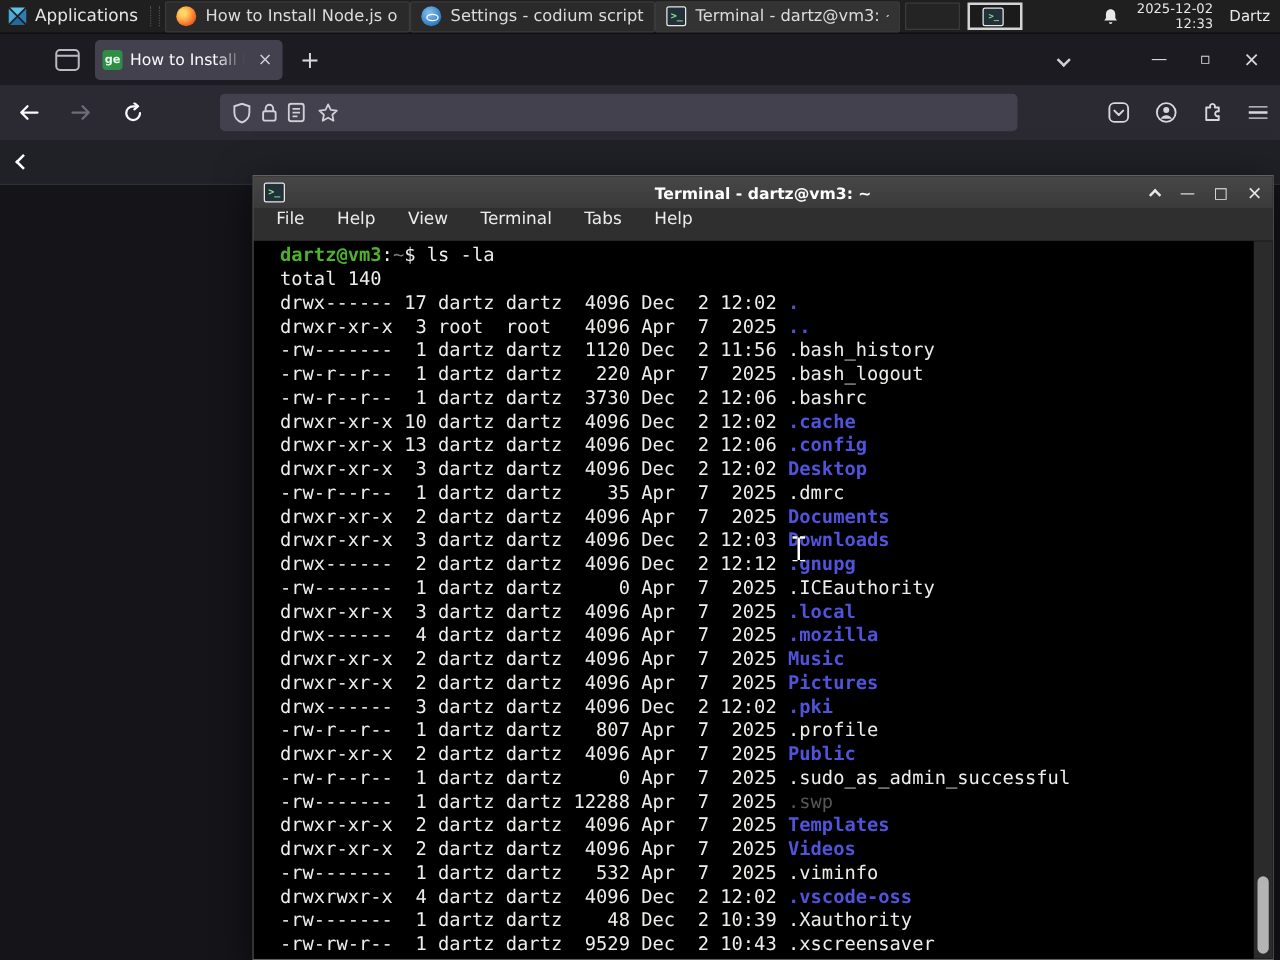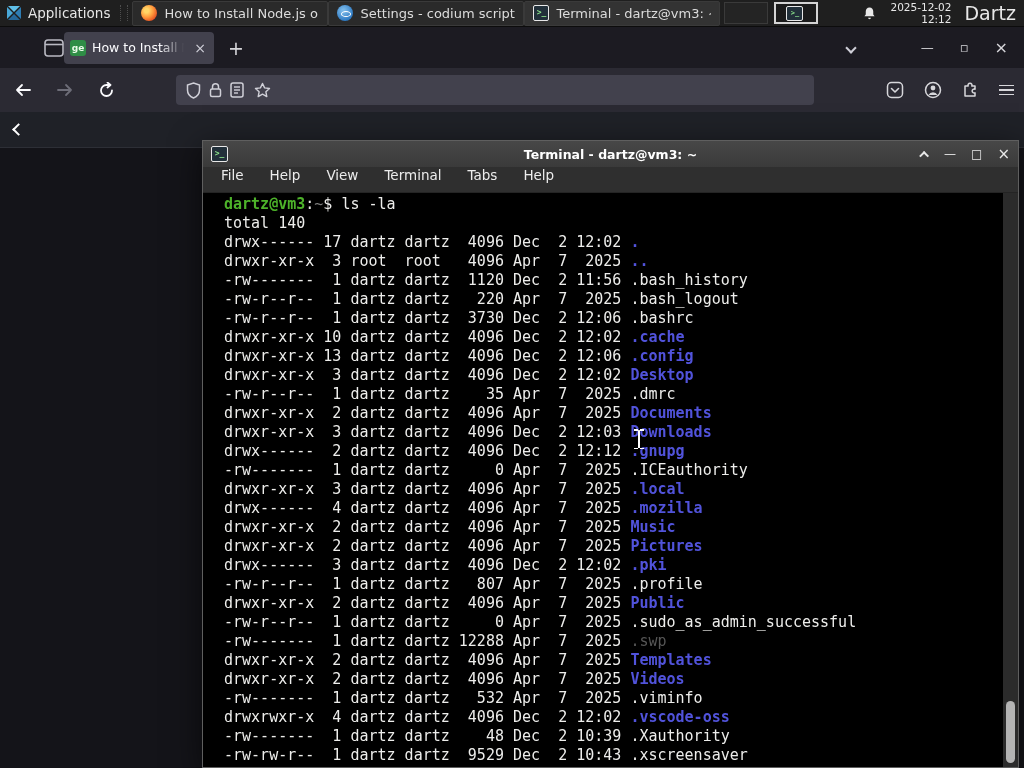--- a/index.html
+++ b/index.html
@@ -22,27 +22,27 @@
   .ticon.vscodium { background:radial-gradient(circle at 40% 35%, #7ab8e8 10%, #2f7bc3 70%); }
   .ticon.vscodium:after { content:""; position:absolute; left:4px; top:6px; width:8px; height:4px; border:1.5px solid #fff; border-radius:50%; }
   .ticon.terminal, .mini-term { border-radius:2px; background:#22303a; border:1px solid #e8e8e8;
           color:#8be28b; font:bold 8px/13px "DejaVu Sans Mono", monospace; text-align:center; }
   #pager { display:flex; gap:6px; margin-left:4px; align-items:center; }
   .pager-cell { width:44px; height:22px; background:#242424; border:1px solid #3a3a3a; position:relative; }
   .pager-cell.active { border:2px solid #d4d4d4; background:#1b1b1b; }
   .pager-cell .mini-term { position:absolute; left:10px; top:2px; width:17px; height:15px; font-size:7px; line-height:12px; }
   #panel-right { margin-left:auto; display:flex; align-items:center; gap:13px; padding-right:8px; }
   #clock { text-align:right; color:#e8e8e8; font-size:10.5px; line-height:12px; }
-  #panel-user { color:#e8e8e8; font-size:19px; }
+  #panel-user { color:#e8e8e8; font-size:12px; }
 
   
   #browser { position:absolute; left:0; top:27px; width:1024px; height:741px; background:#131318; }
   #tabbar { position:absolute; left:0; top:0; width:1024px; height:41px; background:#1c1b22; display:flex; align-items:center; }
   .ffview { margin-left:44px; }
-  .tab { width:150px; height:32px; background:#42414d; border-radius:4px;
+  .tab { margin-left:12px; width:150px; height:32px; background:#42414d; border-radius:4px;
          display:flex; align-items:center; gap:6px; padding:0 6px; color:#fbfbfe; font-size:12.5px; }
   .favicon { width:16px; height:16px; border-radius:3px; background:#2f8d46; color:#eafbe9;
              font:bold 9px/16px "DejaVu Sans", sans-serif; text-align:center; flex:0 0 16px; }
   .tab-title { flex:1; white-space:nowrap; overflow:hidden;
                -webkit-mask-image:linear-gradient(90deg,#000 72%,transparent 98%);
                mask-image:linear-gradient(90deg,#000 72%,transparent 98%); }
   .tab-close { color:#cfcfd8; font-size:14px; padding:0 2px; }
   .newtab { color:#d7d7db; font-size:19px; margin-left:14px; }
   #tab-win-controls { margin-left:auto; display:flex; align-items:center; gap:26px; padding-right:16px; color:#d7d7db; }
   .wc { font-size:13px; }
@@ -132,21 +132,21 @@
         <span class="mini-term">&gt;_</span>
       </div>
     </div>
     <div id="panel-right">
       <svg width="15" height="15" viewBox="0 0 16 16">
         <path d="M8 1.5c-2.6 0-4 2-4 4.4V9L2.6 11h10.8L12 9V5.9c0-2.4-1.4-4.4-4-4.4z" fill="#e8e8e8"></path>
         <path d="M6.5 12.5a1.5 1.5 0 0 0 3 0z" fill="#e8e8e8"></path>
       </svg>
       <div id="clock">
         <div>2025-12-02</div>
-        <div>12:12</div>
+        <div>12:33</div>
       </div>
       <span id="panel-user">Dartz</span>
     </div>
   </div>
 
   <div id="browser">
 
     <div id="tabbar">
       <svg class="ffview" width="20" height="18" viewBox="0 0 20 18">
         <rect x="1" y="1" width="18" height="16" rx="3" fill="none" stroke="#b9b9c2" stroke-width="1.6"></rect>

